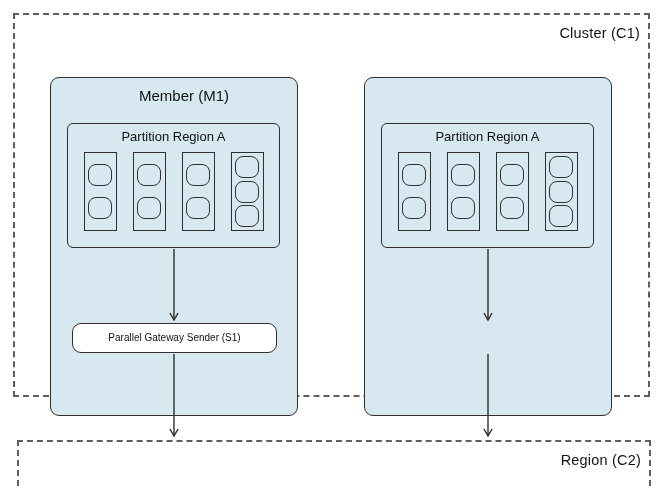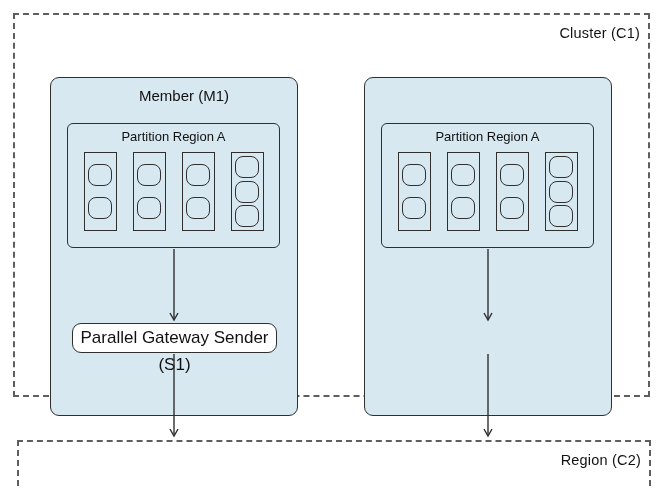--- a/index.html
+++ b/index.html
@@ -53,21 +53,21 @@
     box-sizing:border-box;width:24px;height:22px;
     border:1.5px solid var(--line-color,#2f2f2f);
     border-radius:8px;background:var(--member-fill,#d7e8f1);
   }
   .sender{
     position:absolute;box-sizing:border-box;
     left:21px;top:245px;width:205px;height:30px;
     background:var(--sender-fill,#ffffff);
     border:1.5px solid var(--line-color,#2f2f2f);
     border-radius:9px;
-    font-size:17px;text-align:center;line-height:27px;color:#111;
+    font-size:10px;text-align:center;line-height:27px;color:#111;
   }
   .arrows{
     position:absolute;left:0;top:0;width:666px;height:498px;
     pointer-events:none;
   }
 </style>
 </head>
 <body>
 
 <div class="canvas">

